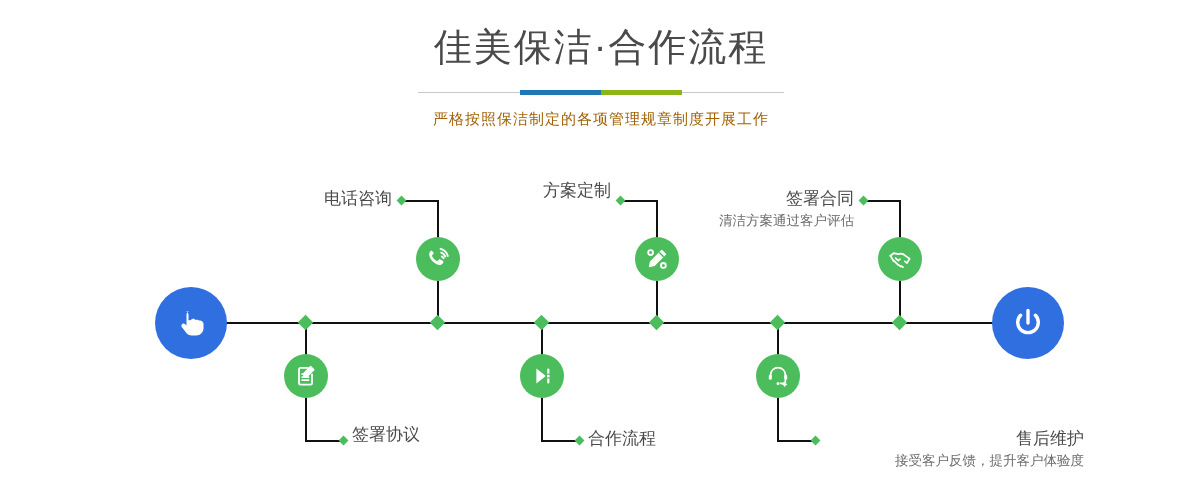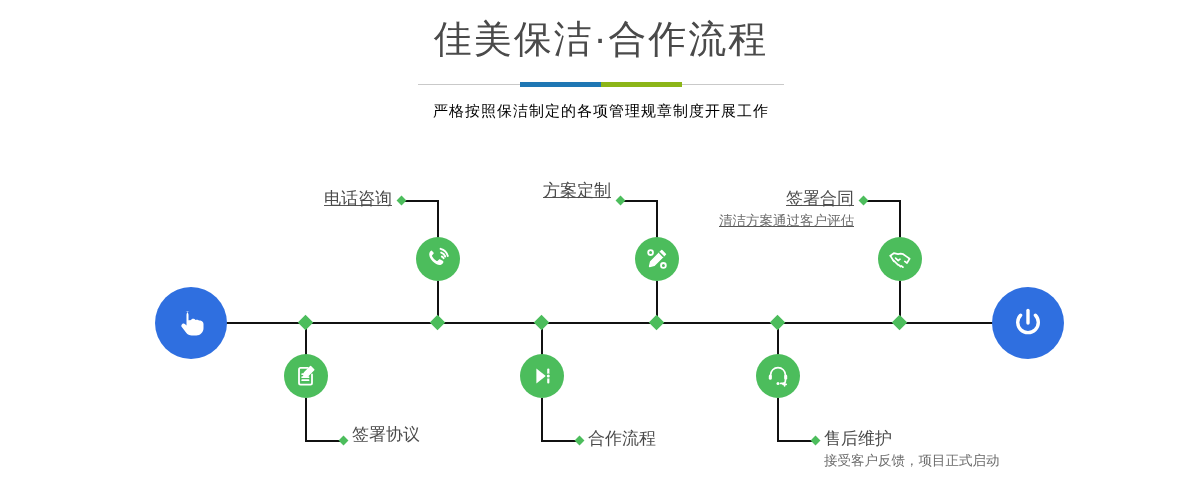--- a/index.html
+++ b/index.html
@@ -18,21 +18,21 @@
 
   
   .header {
     position: absolute;
     left: 0; top: 0;
     width: 1202px;
     text-align: center;
   }
   .page-title {
     margin: 0;
-    padding-top: 16px;
+    padding-top: 24px;
     font-size: 38px;
     font-weight: 400;
     letter-spacing: 2px;
     color: #4a4a4a;
     line-height: 1.25;
   }
   .divider-wrap {
     position: relative;
     width: 366px;
     height: 14px;
@@ -50,21 +50,21 @@
     top: 4px;
     height: 5px;
   }
   .divider-seg.blue  { left: 102px; width: 81px; background: #1f77b4; }
   .divider-seg.green { left: 183px; width: 81px; background: #8cb518; }
   .page-subtitle {
     margin: 10px 0 0 0;
     font-size: 15px;
     font-weight: 400;
     letter-spacing: 1px;
-    color: #000000;
+    color: #a16207;
   }
 
   
   .timeline {
     position: absolute;
     left: 0; top: 0;
     width: 1202px;
     height: 502px;
   }
   .axis-line {
@@ -152,21 +152,21 @@
     white-space: nowrap;
     margin: 0;
   }
   .label .desc {
     font-size: 13.5px;
     color: #6b6b6b;
     line-height: 1.4;
     white-space: nowrap;
     margin: 2px 0 0 0;
   }
-  .label.right-align { text-align: right; text-decoration: underline; }
+  .label.right-align { text-align: right; }
   .label.left-align  { text-align: left; }
 </style>
 </head>
 <body>
 
 <div class="header">
   <h1 class="page-title">佳美保洁·合作流程</h1>
   <div class="divider-wrap">
     <div class="divider-base"></div>
     <div class="divider-seg blue"></div>
@@ -305,18 +305,18 @@
         <line x1="19.6" y1="19.8" x2="19.6" y2="23" stroke-width="1.6"></line>
         <line x1="18" y1="21.4" x2="21.2" y2="21.4" stroke-width="1.6"></line>
       </svg>
     </span>
   </div>
   <div class="stem" style="left:777px; top:322px; height:40px;"></div>
   <div class="diamond" style="left:772px; top:317px;"></div>
   <div class="stem" style="left:777px; top:398px; height:43px;"></div>
   <div class="leader" style="left:777px; top:440px; width:37px;"></div>
   <div class="bullet" style="left:812px; top:437px;"></div>
-  <div class="label left-align" style="left:824px; top:428px; width:260px;">
+  <div class="label left-align" style="left:824px; top:428px; width:260px;text-align:right;">
     <p class="title">售后维护</p>
-    <p class="desc">接受客户反馈，项目正式启动</p>
+    <p class="desc">接受客户反馈，提升客户体验度</p>
   </div>
 
 </div>
 
 </body></html>

